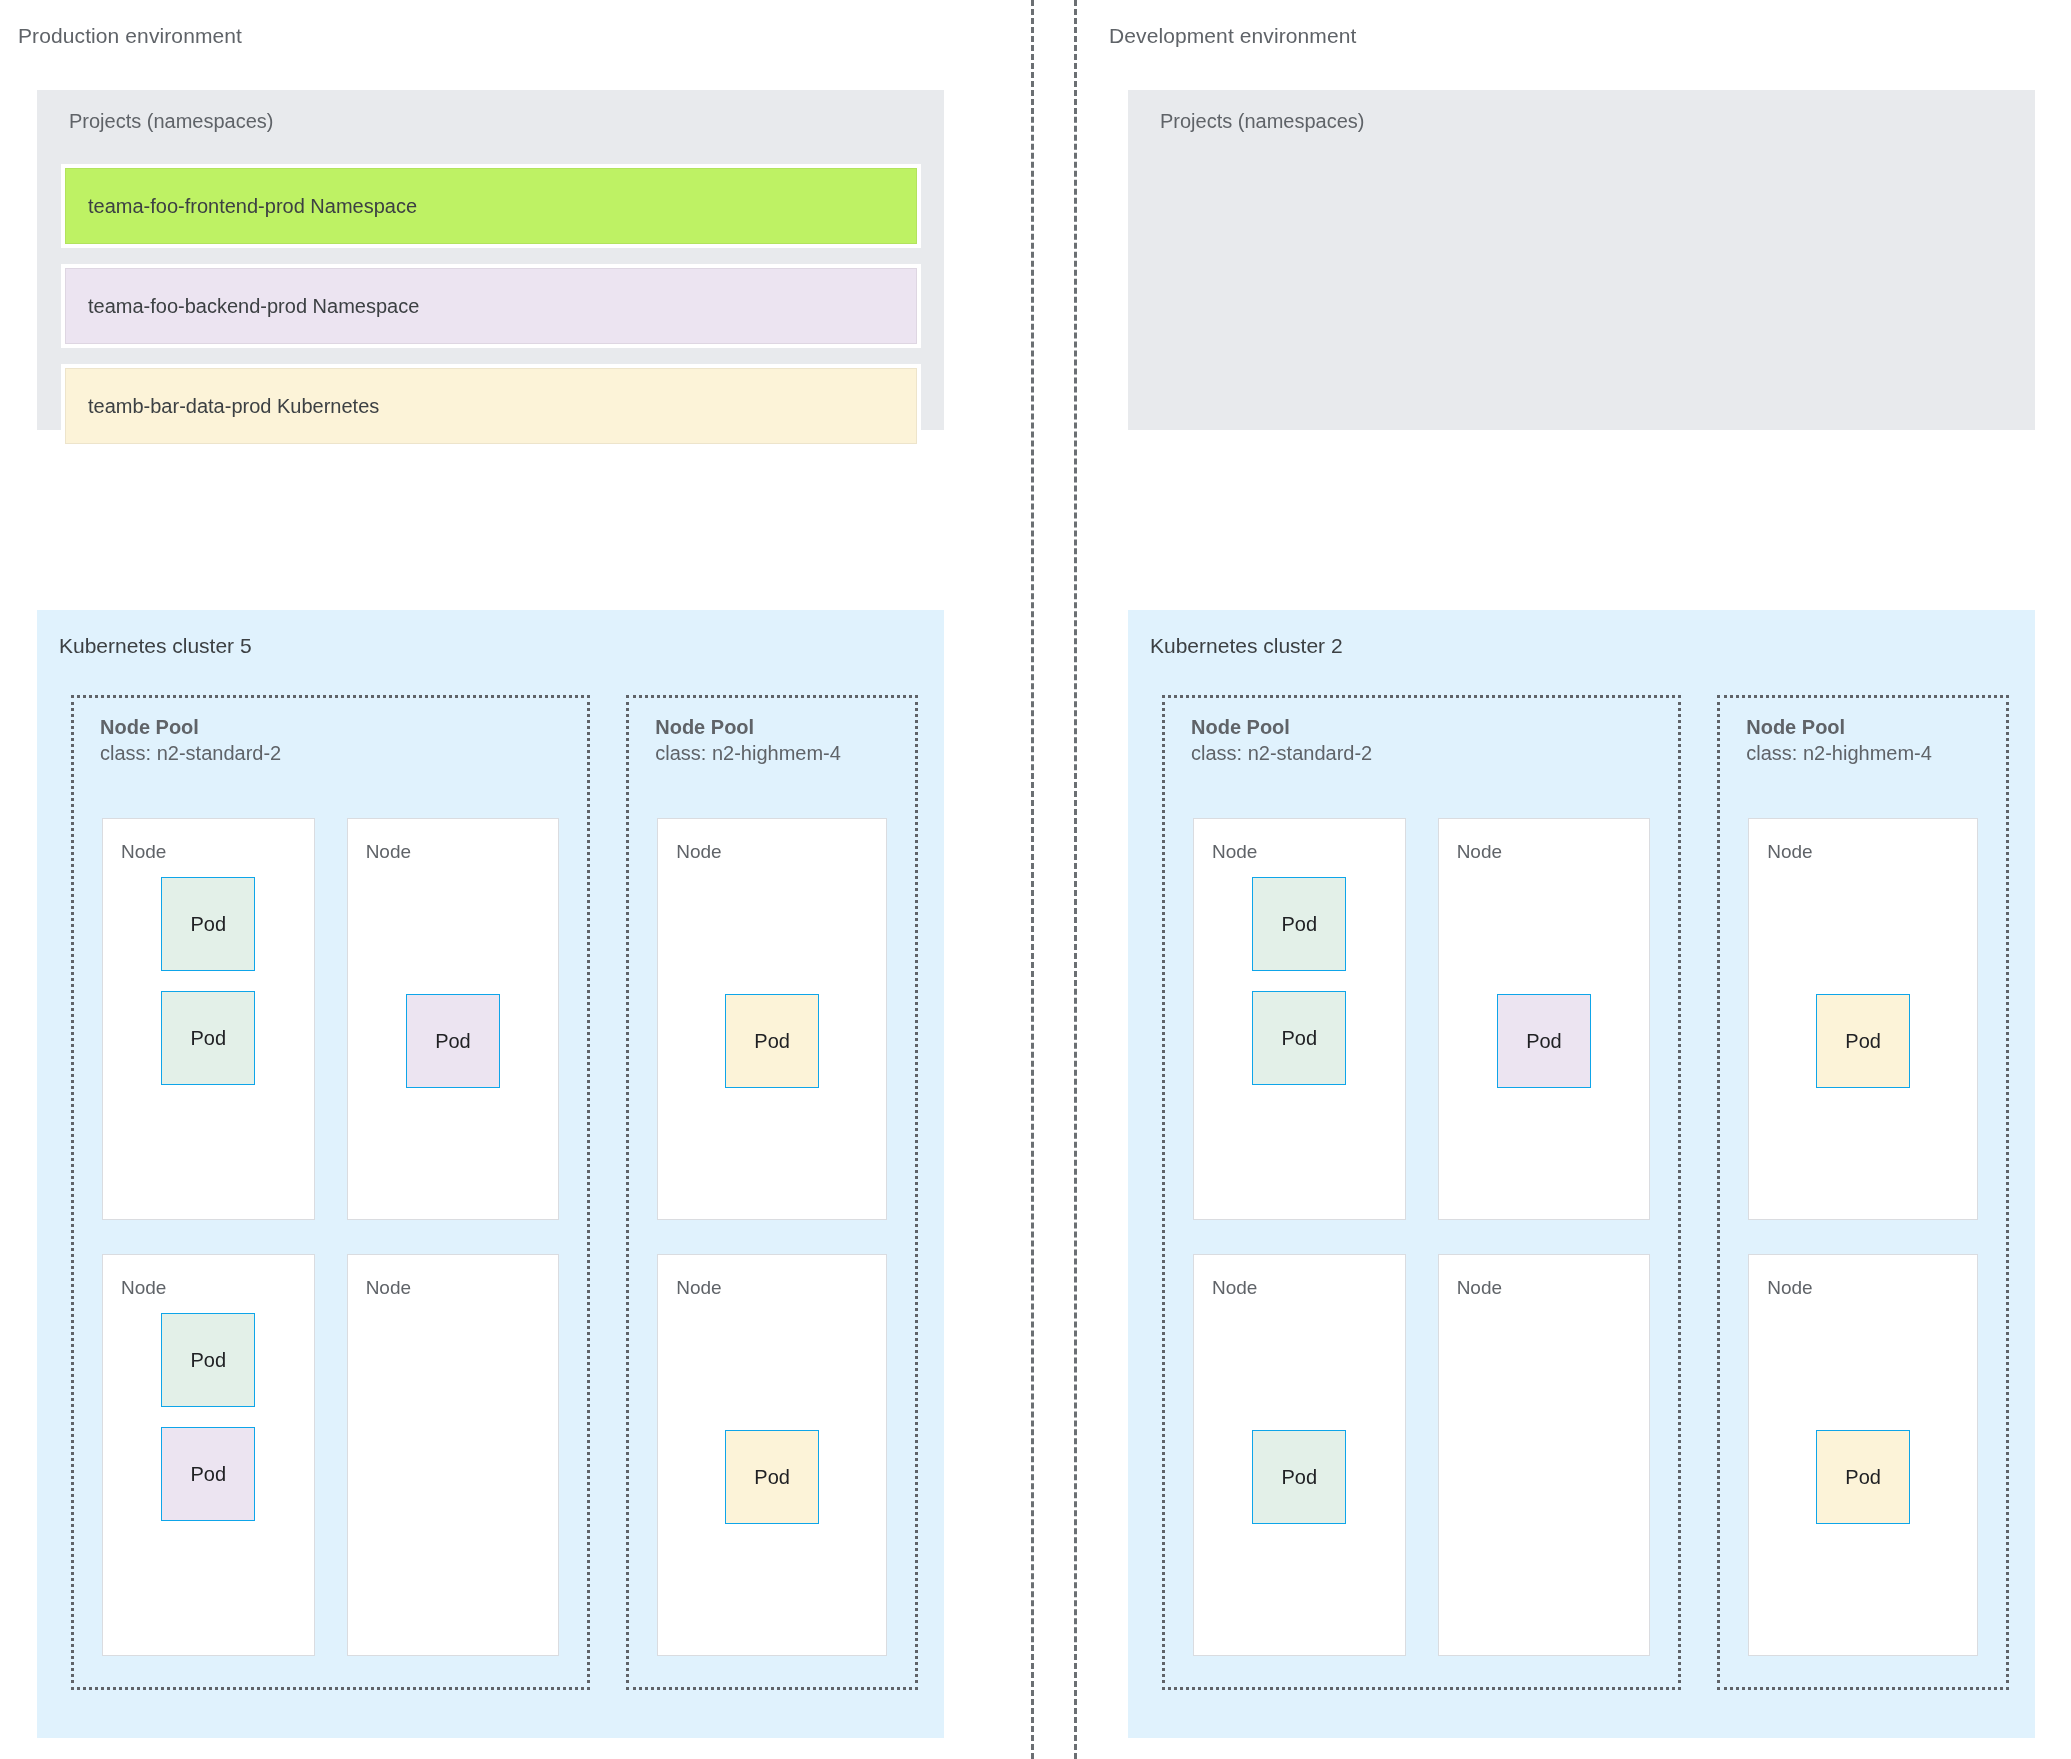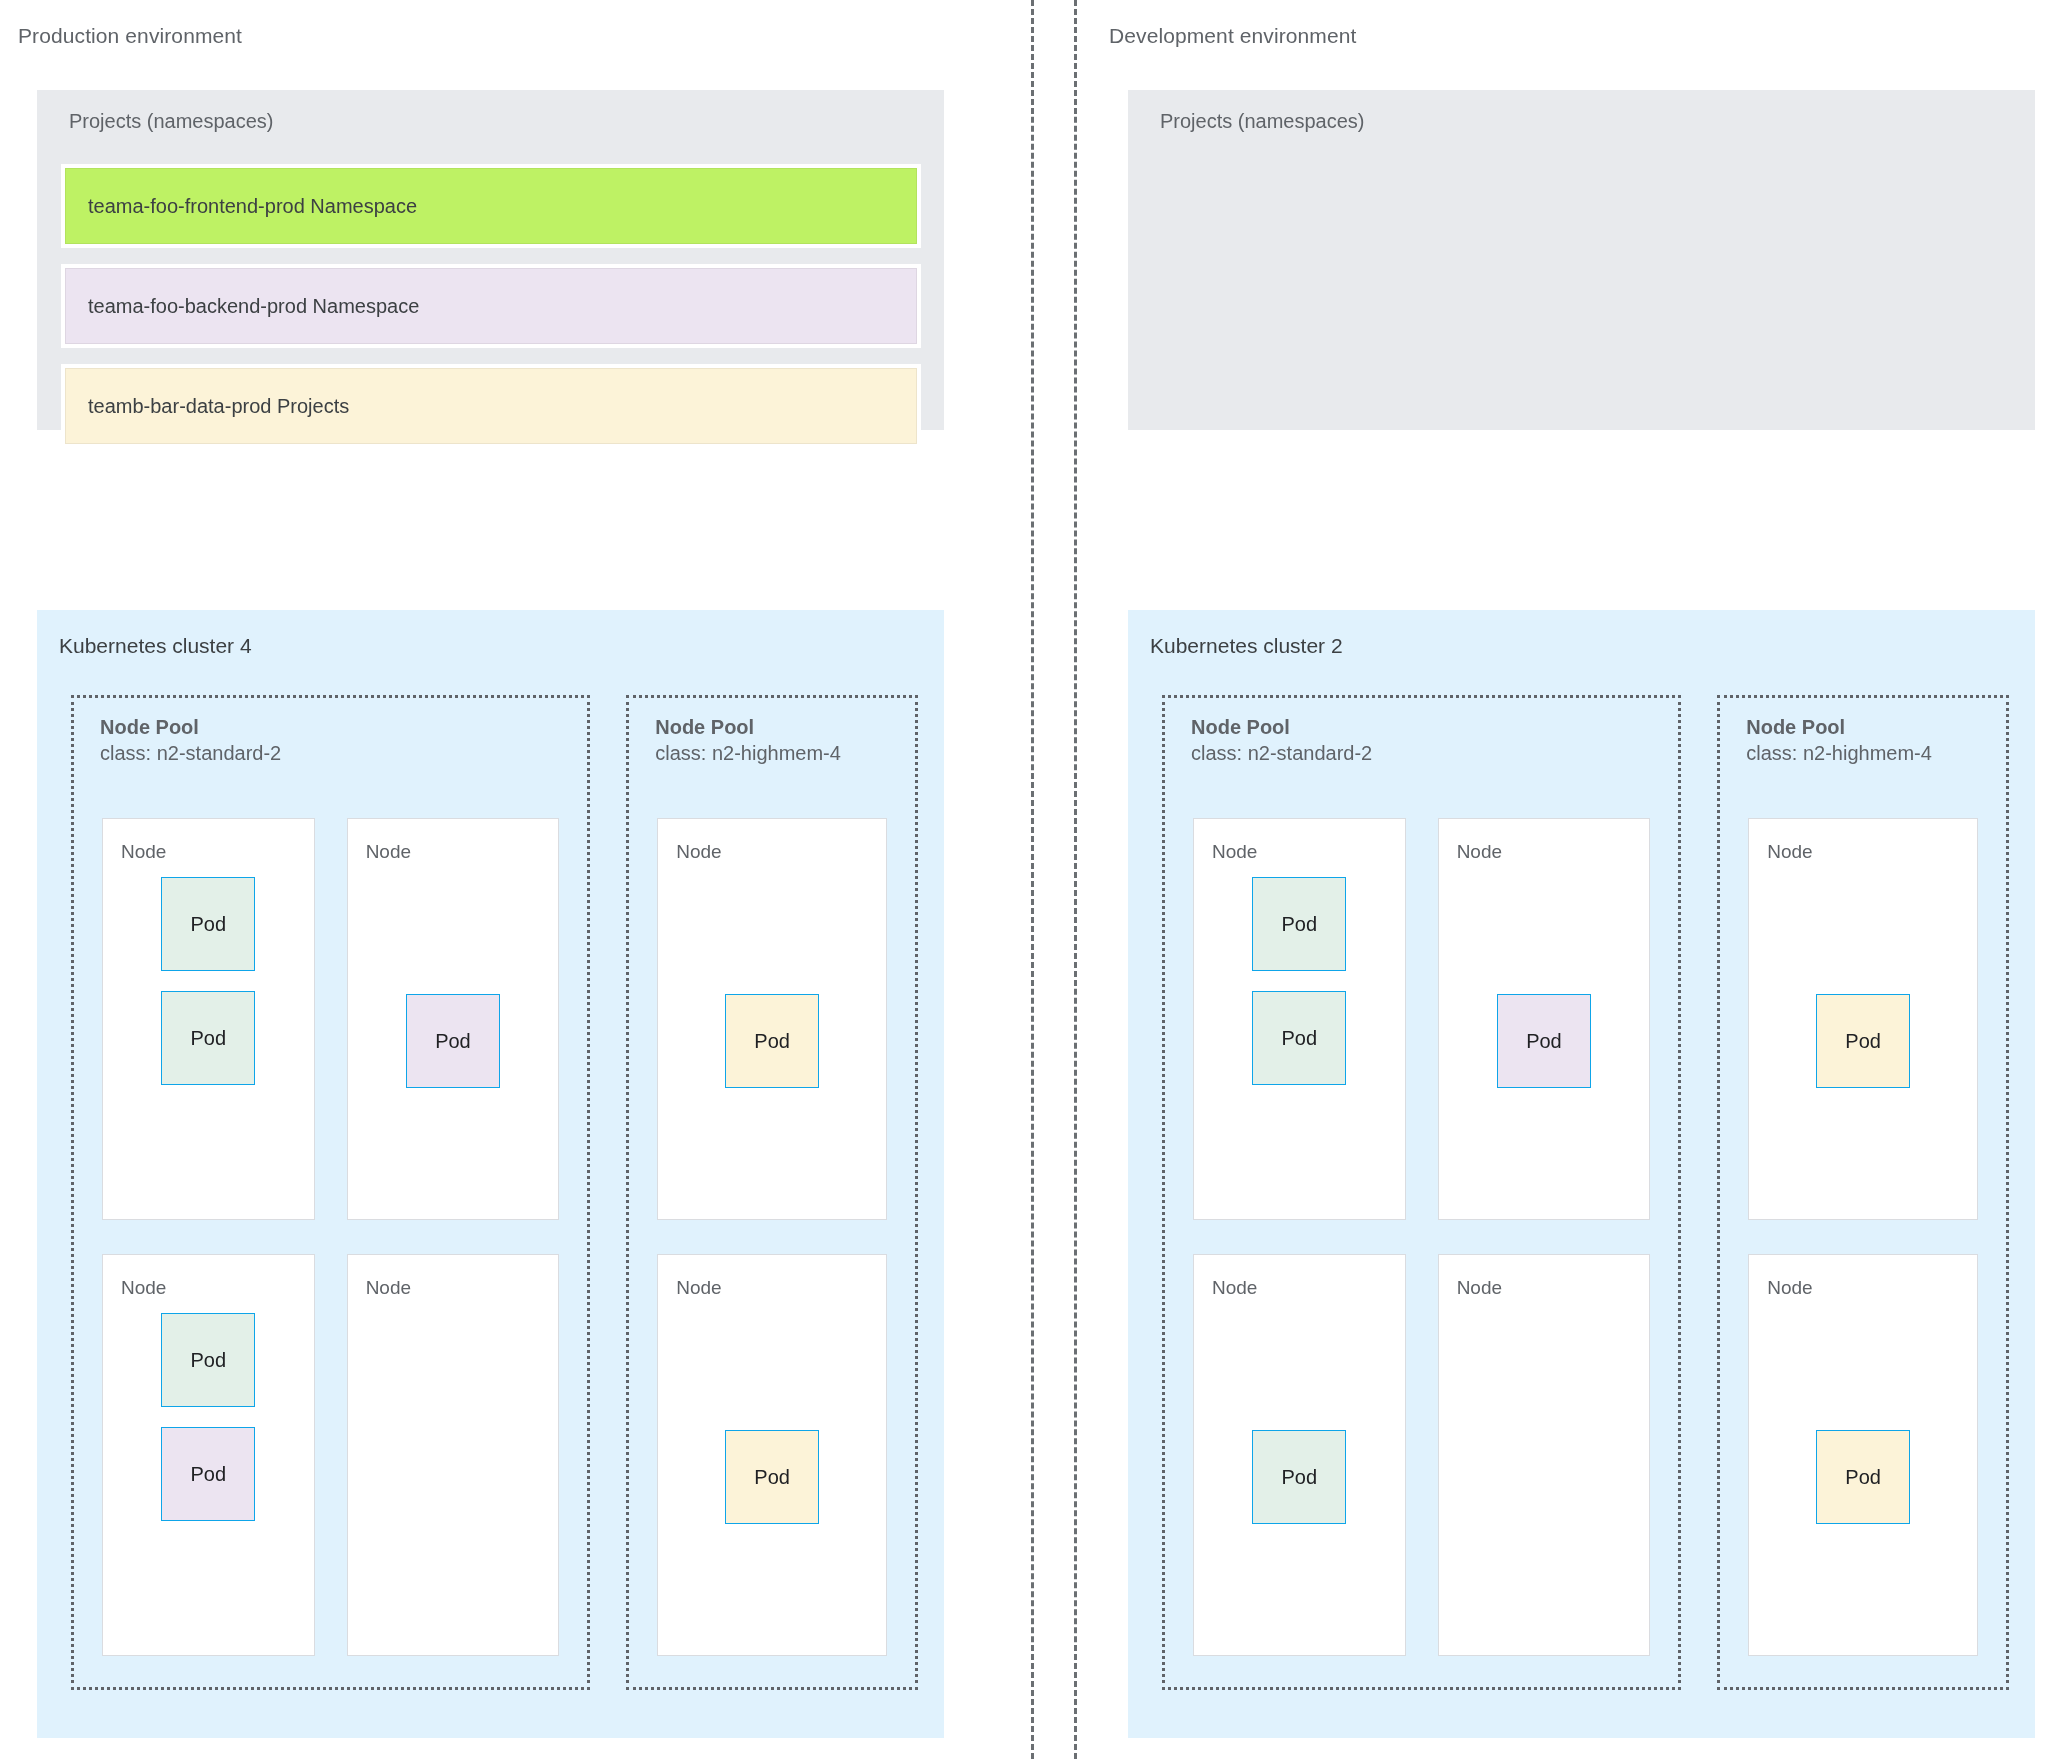--- a/index.html
+++ b/index.html
@@ -126,26 +126,26 @@
         <div class="projects">
           <div class="projects-title">Projects (namespaces)</div>
           <div class="ns-list">
             <div class="ns green">
               <span class="ns-label">teama-foo-frontend-prod Namespace</span>
             </div>
             <div class="ns purple">
               <span class="ns-label">teama-foo-backend-prod Namespace</span>
             </div>
             <div class="ns yellow">
-              <span class="ns-label">teamb-bar-data-prod Projects</span>
+              <span class="ns-label">teamb-bar-data-prod Kubernetes</span>
             </div>
           </div>
         </div>
         <div class="cluster">
-          <div class="cluster-title">Kubernetes cluster 4</div>
+          <div class="cluster-title">Kubernetes cluster 5</div>
           <div class="pools">
             <div class="pool wide">
               <div class="pool-head">
                 <div class="pool-name">Node Pool</div>
                 <div class="pool-class">class: n2-standard-2</div>
               </div>
               <div class="node-grid">
                 <div class="node-row">
                   <div class="node">
                     <div class="node-label">Node</div>

